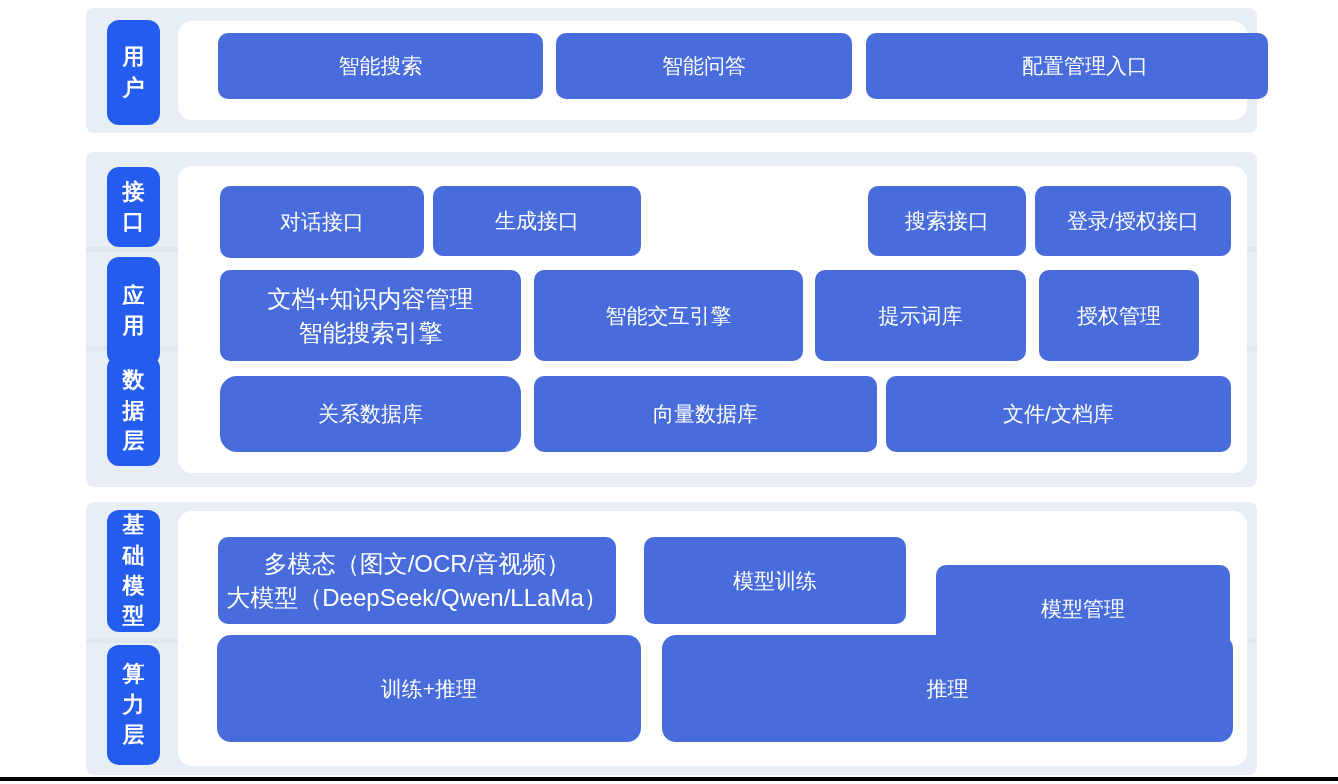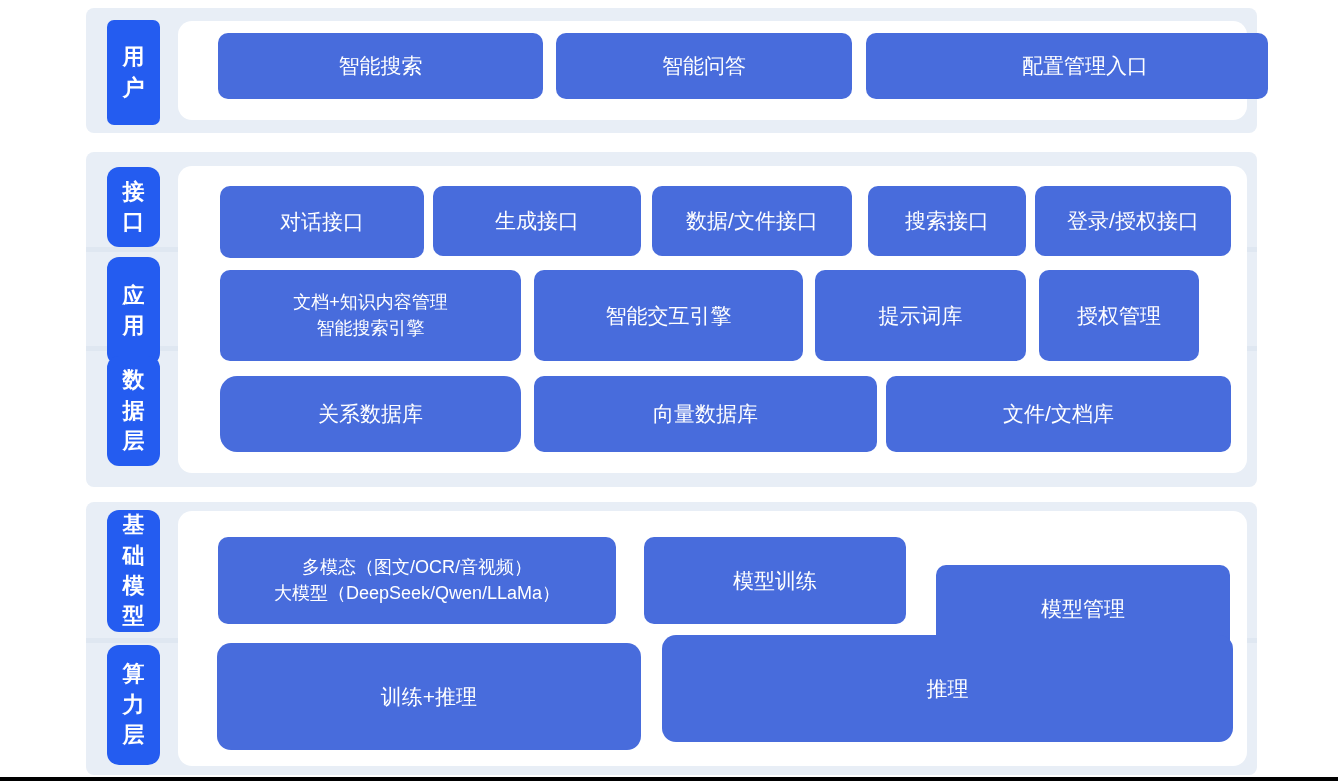--- a/index.html
+++ b/index.html
@@ -49,36 +49,36 @@
     color: #ffffff;
     font-size: 21px;
     font-weight: 500;
     line-height: 1.4;
     display: flex;
     flex-direction: column;
     align-items: center;
     justify-content: center;
     text-align: center;
   }
-  .blk.two-line { font-size: 18px; line-height: 1.4; }
+  .blk.two-line { font-size: 24px; line-height: 1.4; }
   .blk.big { border-radius: 14px; }
   .blk span { display: block; }
   .footer-line {
     position: absolute;
     background: #000000;
   }
 </style>
 </head>
 <body>
 
 <div class="stage">
 
   <div class="band" style="left:86px; top:8px; width:1171px; height:125px;"></div>
   <div class="panel" style="left:178px; top:21px; width:1069px; height:99px;"></div>
-  <div class="layer-label" style="left:107px; top:20px; width:53px; height:105px;border-radius:7px;">
+  <div class="layer-label" style="left:107px; top:20px; width:53px; height:105px;">
     <div class="label-text">用户</div>
   </div>
   <div class="blk" style="left:218px; top:33px; width:325px; height:66px;">智能搜索</div>
   <div class="blk" style="left:556px; top:33px; width:296px; height:66px;">智能问答</div>
   <div class="blk" style="left:866px; top:33px; width:366px; height:66px;padding-left:36px;">配置管理入口</div>
 
   <div class="band" style="left:86px; top:152px; width:1171px; height:335px;"></div>
   <div class="band-divider" style="left:86px; top:247px; width:1171px; height:5px;"></div>
   <div class="band-divider" style="left:86px; top:346px; width:1171px; height:5px;"></div>
   <div class="panel" style="left:178px; top:166px; width:1069px; height:307px;"></div>
@@ -88,21 +88,20 @@
   </div>
   <div class="layer-label" style="left:107px; top:257px; width:53px; height:108px;">
     <div class="label-text">应用</div>
   </div>
   <div class="layer-label" style="left:107px; top:356px; width:53px; height:110px;">
     <div class="label-text">数据层</div>
   </div>
 
   <div class="blk" style="left:220px; top:186px; width:204px; height:72px;">对话接口</div>
   <div class="blk" style="left:433px; top:186px; width:208px; height:70px;">生成接口</div>
-  <div class="blk" style="left:652px; top:186px; width:200px; height:70px;">数据/文件接口</div>
   <div class="blk" style="left:868px; top:186px; width:158px; height:70px;">搜索接口</div>
   <div class="blk" style="left:1035px; top:186px; width:196px; height:70px;">登录/授权接口</div>
 
   <div class="blk two-line" style="left:220px; top:270px; width:301px; height:91px;">
     <span>文档+知识内容管理</span>
     <span>智能搜索引擎</span>
   </div>
   <div class="blk" style="left:534px; top:270px; width:269px; height:91px;">智能交互引擎</div>
   <div class="blk" style="left:815px; top:270px; width:211px; height:91px;">提示词库</div>
   <div class="blk" style="left:1039px; top:270px; width:160px; height:91px;text-align:center;">授权管理</div>
@@ -122,18 +121,18 @@
     <div class="label-text">算力层</div>
   </div>
 
   <div class="blk two-line" style="left:218px; top:537px; width:398px; height:87px;">
     <span>多模态（图文/OCR/音视频）</span>
     <span>大模型（DeepSeek/Qwen/LLaMa）</span>
   </div>
   <div class="blk" style="left:644px; top:537px; width:262px; height:87px;">模型训练</div>
   <div class="blk" style="left:936px; top:537px; width:294px; height:87px;margin-top:28px;">模型管理</div>
 
-  <div class="blk big" style="left:217px; top:635px; width:424px; height:107px;margin-top:8px;">训练+推理</div>
+  <div class="blk big" style="left:217px; top:635px; width:424px; height:107px;">训练+推理</div>
   <div class="blk big" style="left:662px; top:635px; width:571px; height:107px;">推理</div>
 
   <div class="footer-line" style="left:0px; top:777px; width:1338px; height:4px;"></div>
 
 </div>
 
 </body></html>

